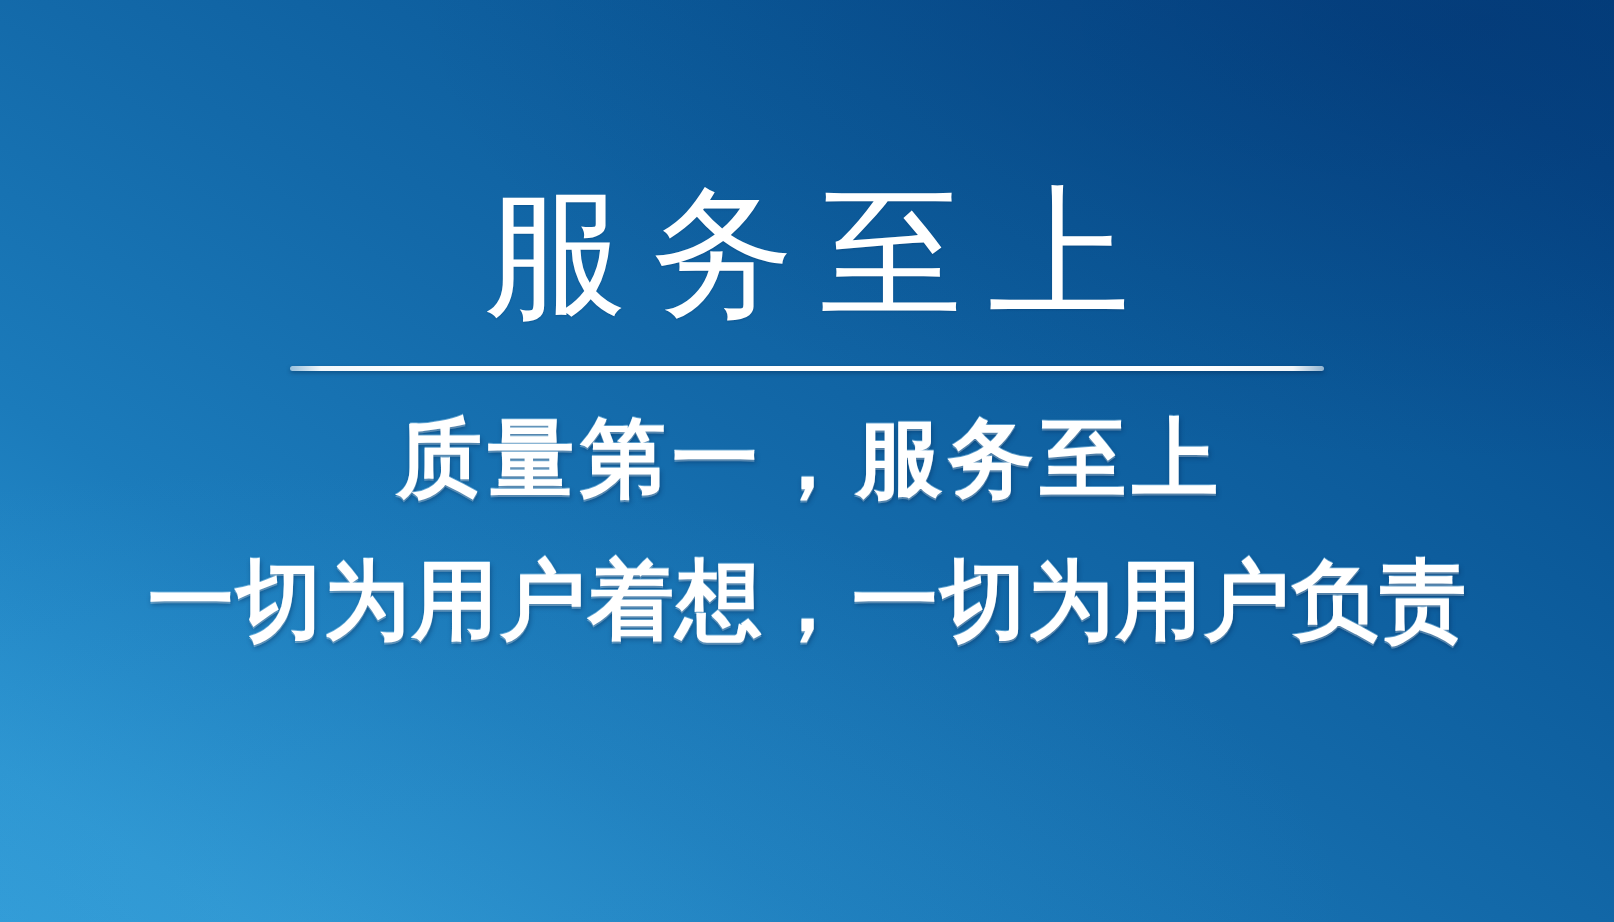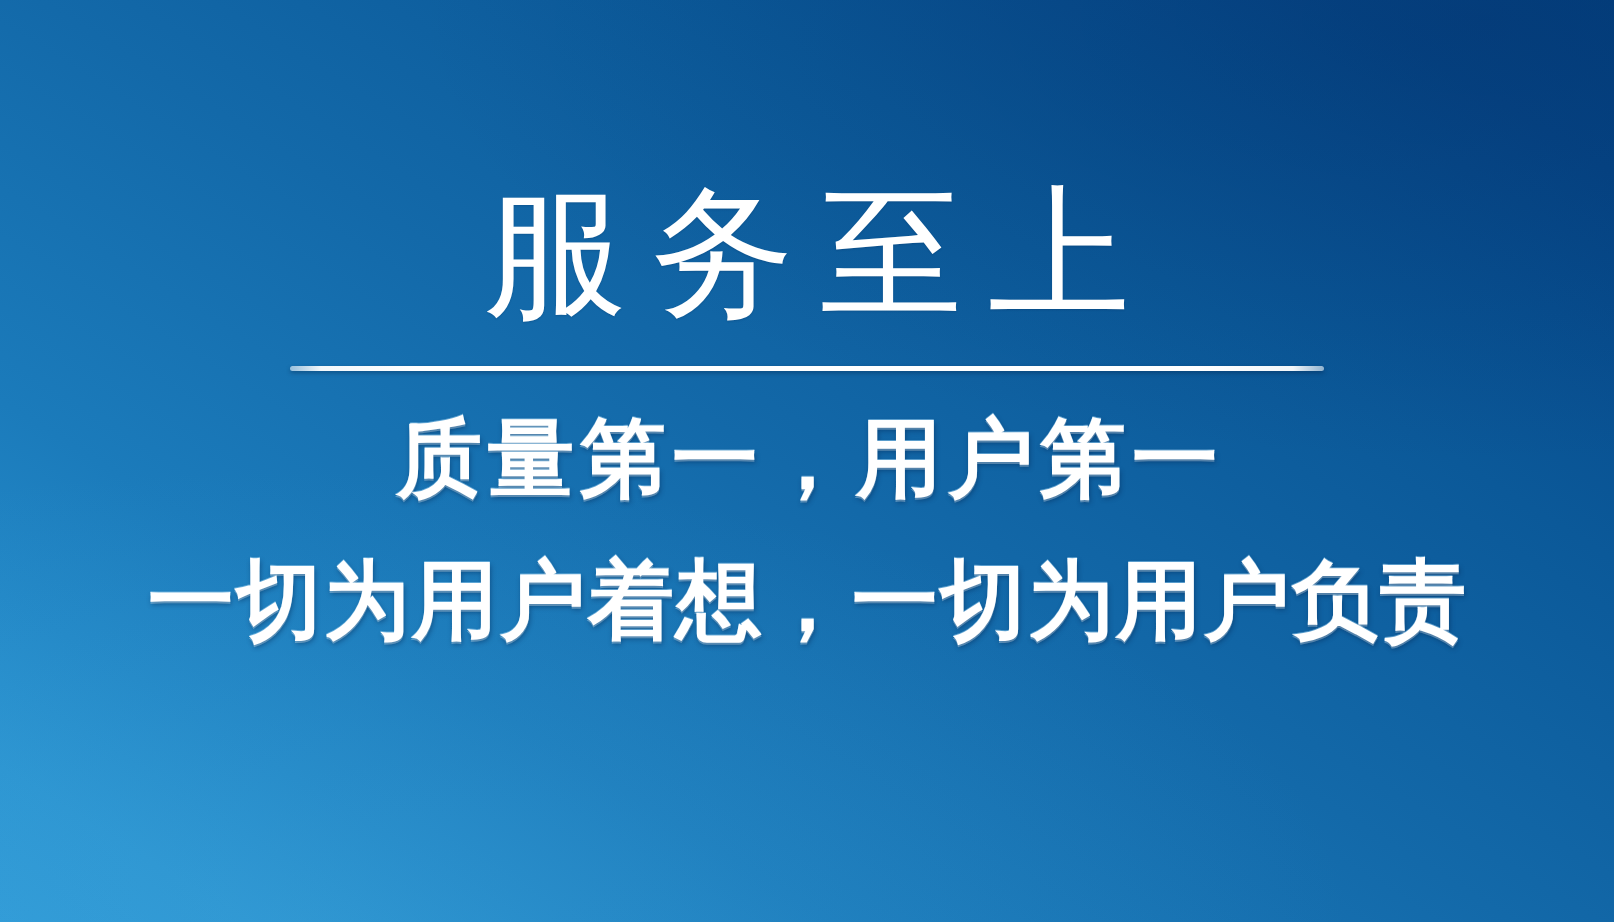--- a/index.html
+++ b/index.html
@@ -129,18 +129,18 @@
 <div id="banner">
   <div class="stack">
 
     <div class="title">服务至上</div>
 
     <div class="divider-wrap">
       <div class="divider"></div>
     </div>
 
     <div class="subtitle-block">
-      <div class="subtitle subtitle-line-1">质量第一，用户第一</div>
+      <div class="subtitle subtitle-line-1">质量第一，服务至上</div>
       <div class="subtitle subtitle-line-2">一切为用户着想，一切为用户负责</div>
     </div>
 
   </div>
 </div>
 
 </body></html>

